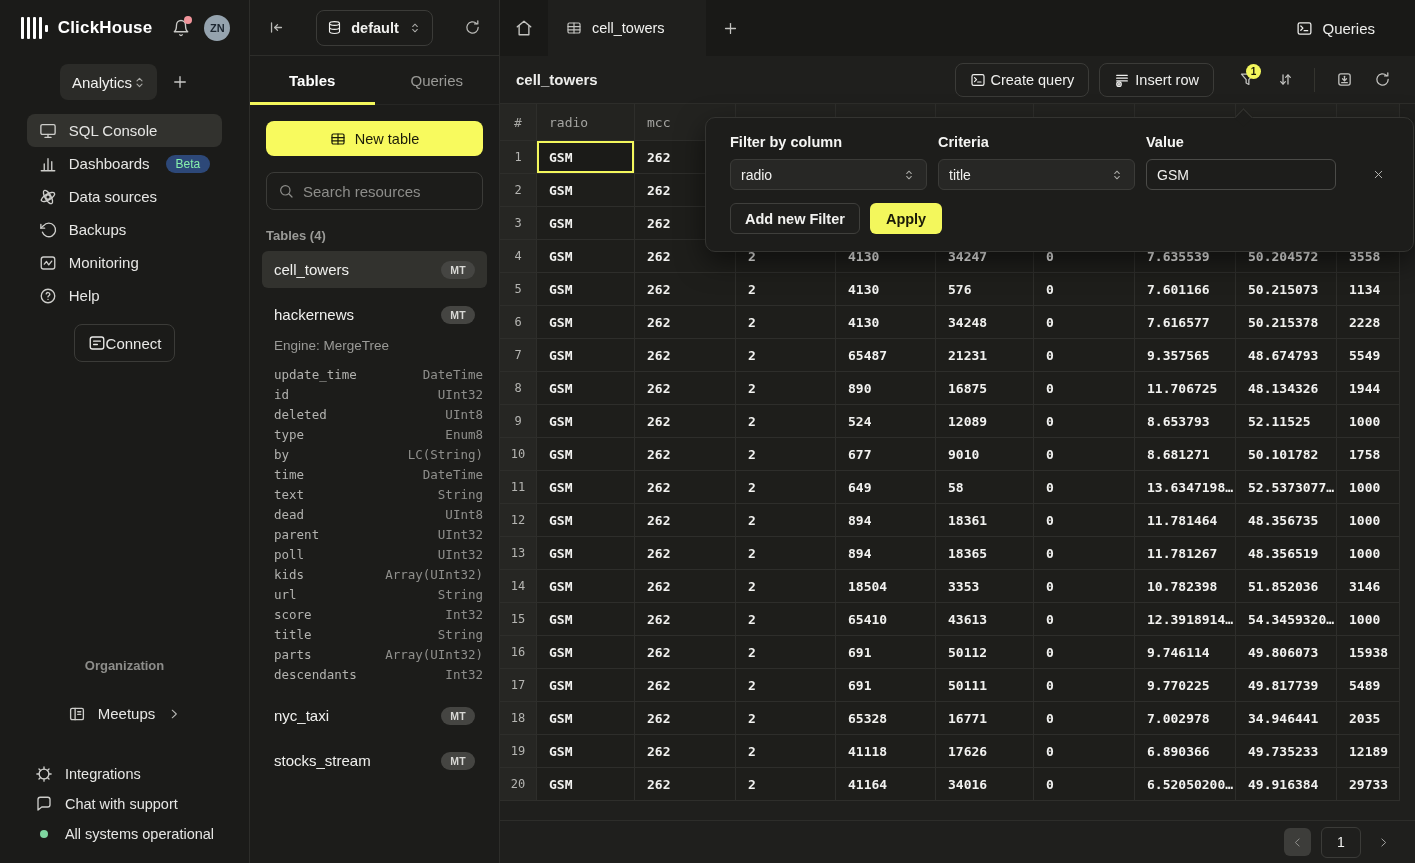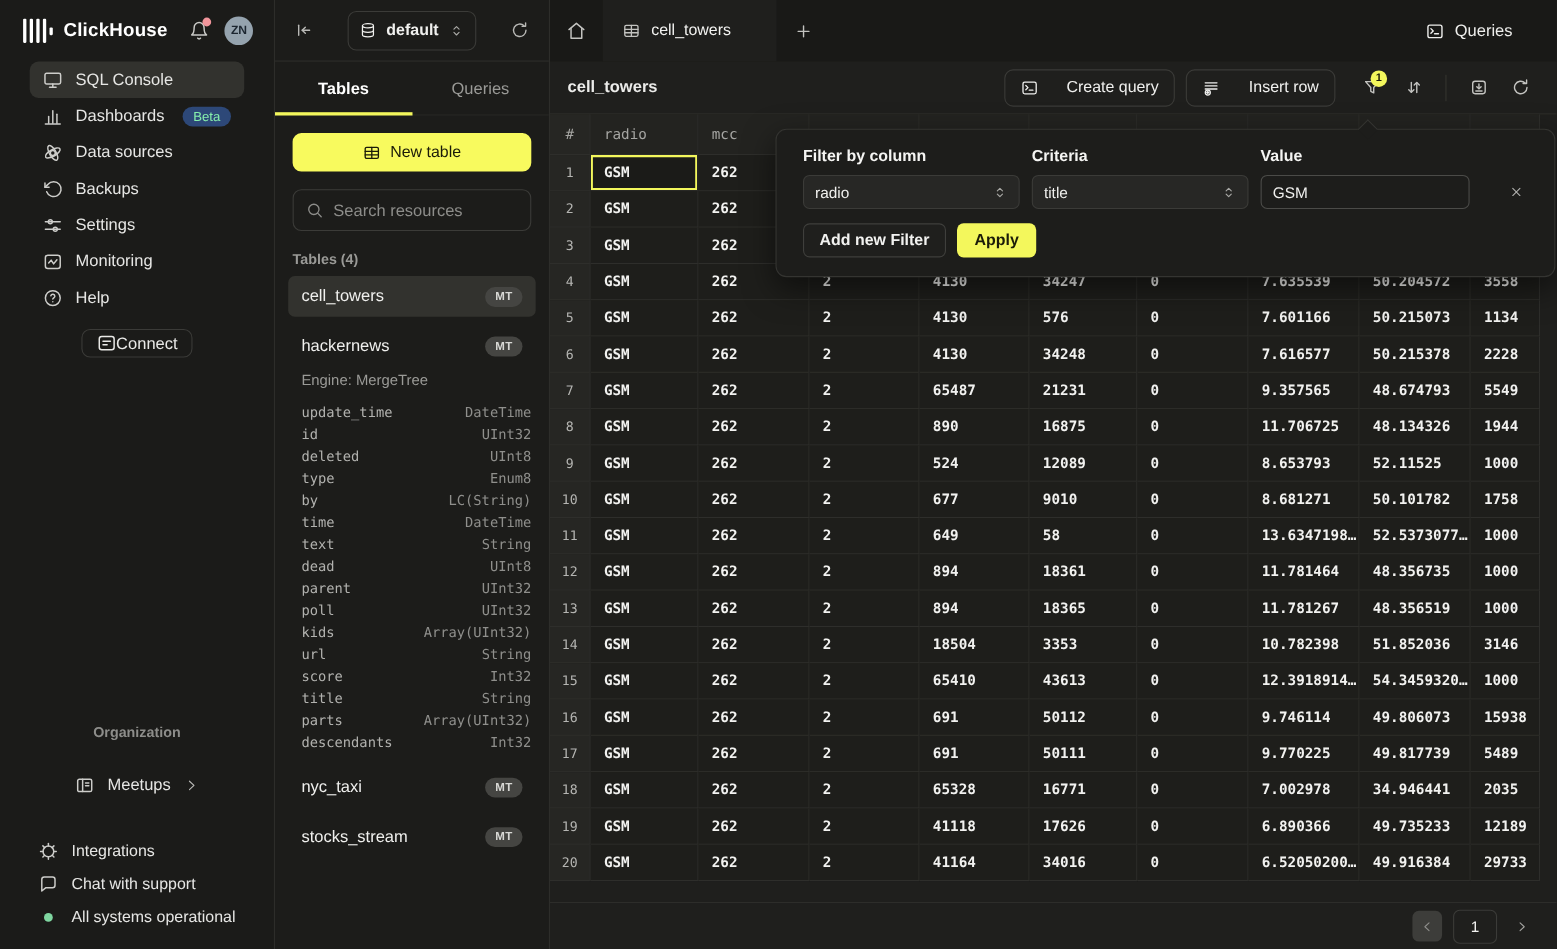--- a/index.html
+++ b/index.html
@@ -33,21 +33,21 @@
     display:flex; align-items:center; padding:0 10px 0 12px; font-size:15px; color:#f0f0ee; }
   .workspace-select .chev { margin-left:auto; color:#a9a9a6; }
   .plus-btn { color:#c9c9c6; }
   .nav { padding:0 12px; display:flex; flex-direction:column; }
   .nav-item { height:33px; border-radius:8px; display:flex; align-items:center; gap:12px;
     padding:0 12px; font-size:15px; color:#e6e6e4; cursor:default; }
   .nav-item.active { background:#32322e; }
   .nav-item .nicon { color:#cdcdca; width:18px; }
   .badge-beta { margin-left:4px; background:#2d4878; color:#86efac; font-size:12px;
     padding:2px 10px; border-radius:999px; }
-  .connect-btn { margin:12px 16px 0; height:26px; border:1px solid #3b3b38; border-radius:8px;
+  .connect-btn { margin:12px 16px 0; height:38px; border:1px solid #3b3b38; border-radius:8px;
     display:flex; align-items:center; padding:0 13px; font-size:15px; color:#e9e9e7; }
   .org-label { padding:0 16px; margin-bottom:24px; font-size:13px; color:#8d8d8a; font-weight:700; }
   .sb-bottom-group { padding:0 12px 14px; }
   .sb-divider { border-top:1px solid #2d2d2a; margin:16px 0 12px; }
   .sb-small { display:flex; flex-direction:column; }
   .sb-small .nav-item { height:30px; font-size:14.5px; }
   .status-dot { width:8px; height:8px; border-radius:50%; background:#7fd6a0; margin:0 5px; }
   .chev-right { margin-left:auto; color:#b9b9b6; }
 
   
@@ -87,21 +87,21 @@
   .main-tab { width:158px; background:#1f1f1d; display:flex; align-items:center; gap:10px;
     padding:0 18px; font-size:14.5px; color:#f2f2f0; }
   .main-tab .nicon { color:#c3c3c0; }
   .addtab-btn { width:48px; display:flex; align-items:center; justify-content:center; color:#c3c3c0; }
   .queries-btn { margin-left:auto; display:flex; align-items:center; gap:9px; padding:0 40px 0 10px;
     color:#eeeeec; font-size:15px; }
   .toolbar { height:48px; display:flex; align-items:center; padding:0 16px; gap:10px;
     border-bottom:1px solid #2d2d2a; background:#1f1f1d; }
   .tb-title { font-size:15px; font-weight:700; }
   .tb-btn { height:34px; border:1px solid #3b3b38; border-radius:8px; display:flex; align-items:center;
-    gap:26px; padding:0 14px; font-size:14.5px; color:#f0f0ee; background:transparent; }
+    gap:5px; padding:0 14px; font-size:14.5px; color:#f0f0ee; background:transparent; }
   .tb-icons { display:flex; align-items:center; gap:4px; margin-left:6px; }
   .icon-btn { width:34px; height:34px; display:flex; align-items:center; justify-content:center;
     color:#c3c3c0; position:relative; }
   .filter-badge { position:absolute; top:1px; right:3px; width:15px; height:15px; border-radius:50%;
     background:#f3f75c; color:#1b1b08; font-size:10px; font-weight:700;
     display:flex; align-items:center; justify-content:center; }
   .v-divider { width:1px; height:24px; background:#34342f; margin:0 8px; }
 
   
   .grid-wrap { position:relative; font-family:"DejaVu Sans Mono", monospace; }
@@ -160,20 +160,35 @@
     <span class="bell-wrap">
       <svg class="ico" width="18" height="18" viewBox="0 0 24 24">
           <path d="M18 8a6 6 0 0 0-12 0c0 7-3 9-3 9h18s-3-2-3-9"></path>
           <path d="M13.7 21a2 2 0 0 1-3.4 0"></path>
         </svg>
       <span class="bell-dot"></span>
     </span>
     <span class="avatar">ZN</span>
   </div>
 
+  <div class="workspace-row">
+    <div class="workspace-select">
+      <span>Analytics</span>
+      <svg class="ico chev" width="15" height="15" viewBox="0 0 24 24">
+          <polyline points="8 9.5 12 5.5 16 9.5"></polyline>
+          <polyline points="8 14.5 12 18.5 16 14.5"></polyline>
+        </svg>
+    </div>
+    <span class="plus-btn">
+      <svg class="ico" width="18" height="18" viewBox="0 0 24 24">
+          <line x1="12" y1="5" x2="12" y2="19"></line>
+          <line x1="5" y1="12" x2="19" y2="12"></line>
+        </svg>
+    </span>
+  </div>
 
   <div class="nav">
     <div class="nav-item active">
       <svg class="ico nicon" width="18" height="18" viewBox="0 0 24 24">
           <rect x="2.5" y="3.5" width="19" height="13" rx="2"></rect>
           <line x1="8" y1="20.5" x2="16" y2="20.5"></line>
           <line x1="12" y1="16.5" x2="12" y2="20.5"></line>
         </svg>
       <span>SQL Console</span>
     </div>
@@ -194,29 +209,20 @@
           <ellipse cx="12" cy="12" rx="10" ry="4" transform="rotate(60 12 12)"></ellipse>
         </svg>
       <span>Data sources</span>
     </div>
     <div class="nav-item">
       <svg class="ico nicon" width="18" height="18" viewBox="0 0 24 24">
           <polyline points="2.5 4.5 2.5 9.5 7.5 9.5"></polyline>
           <path d="M4.6 15a9 9 0 1 0 1.6-8.9L2.5 9.5"></path>
         </svg>
       <span>Backups</span>
-    </div>
-    <div class="nav-item">
-      <svg class="ico nicon" width="18" height="18" viewBox="0 0 24 24">
-          <line x1="3" y1="7.5" x2="21" y2="7.5"></line>
-          <circle cx="9" cy="7.5" r="2.4"></circle>
-          <line x1="3" y1="16.5" x2="21" y2="16.5"></line>
-          <circle cx="15" cy="16.5" r="2.4"></circle>
-        </svg>
-      <span>Settings</span>
     </div>
     <div class="nav-item">
       <svg class="ico nicon" width="18" height="18" viewBox="0 0 24 24">
           <rect x="3" y="4" width="18" height="16" rx="3"></rect>
           <polyline points="7 13.5 10 10 13 14.5 17 9.5"></polyline>
         </svg>
       <span>Monitoring</span>
     </div>
     <div class="nav-item">
       <svg class="ico nicon" width="18" height="18" viewBox="0 0 24 24">

